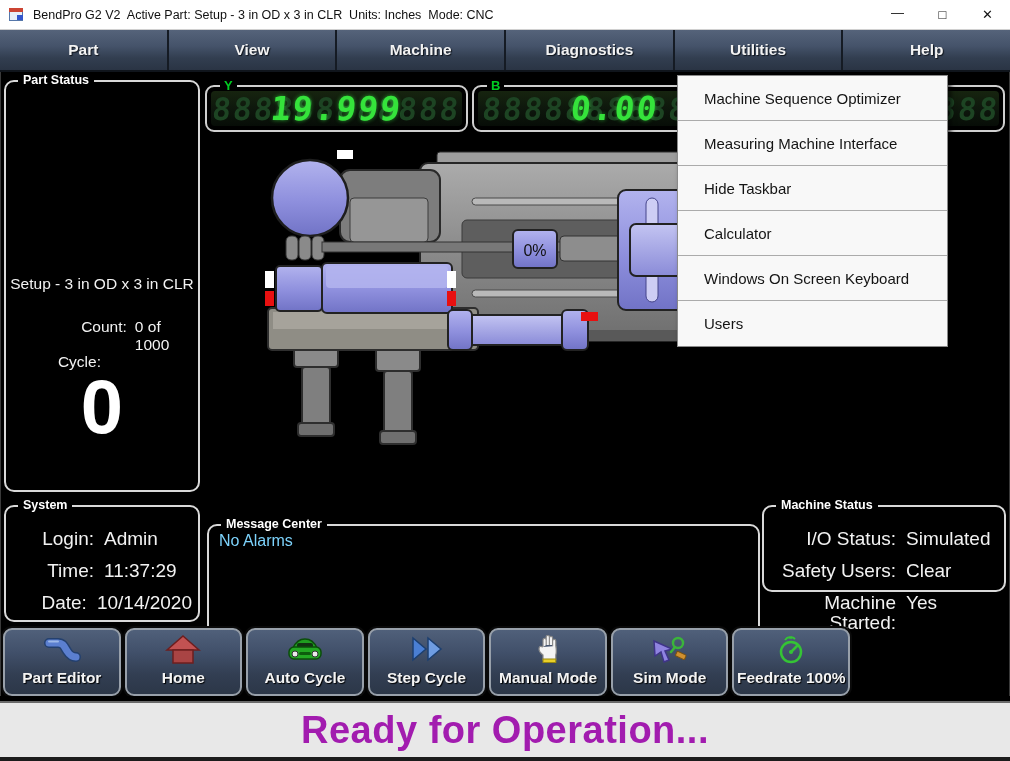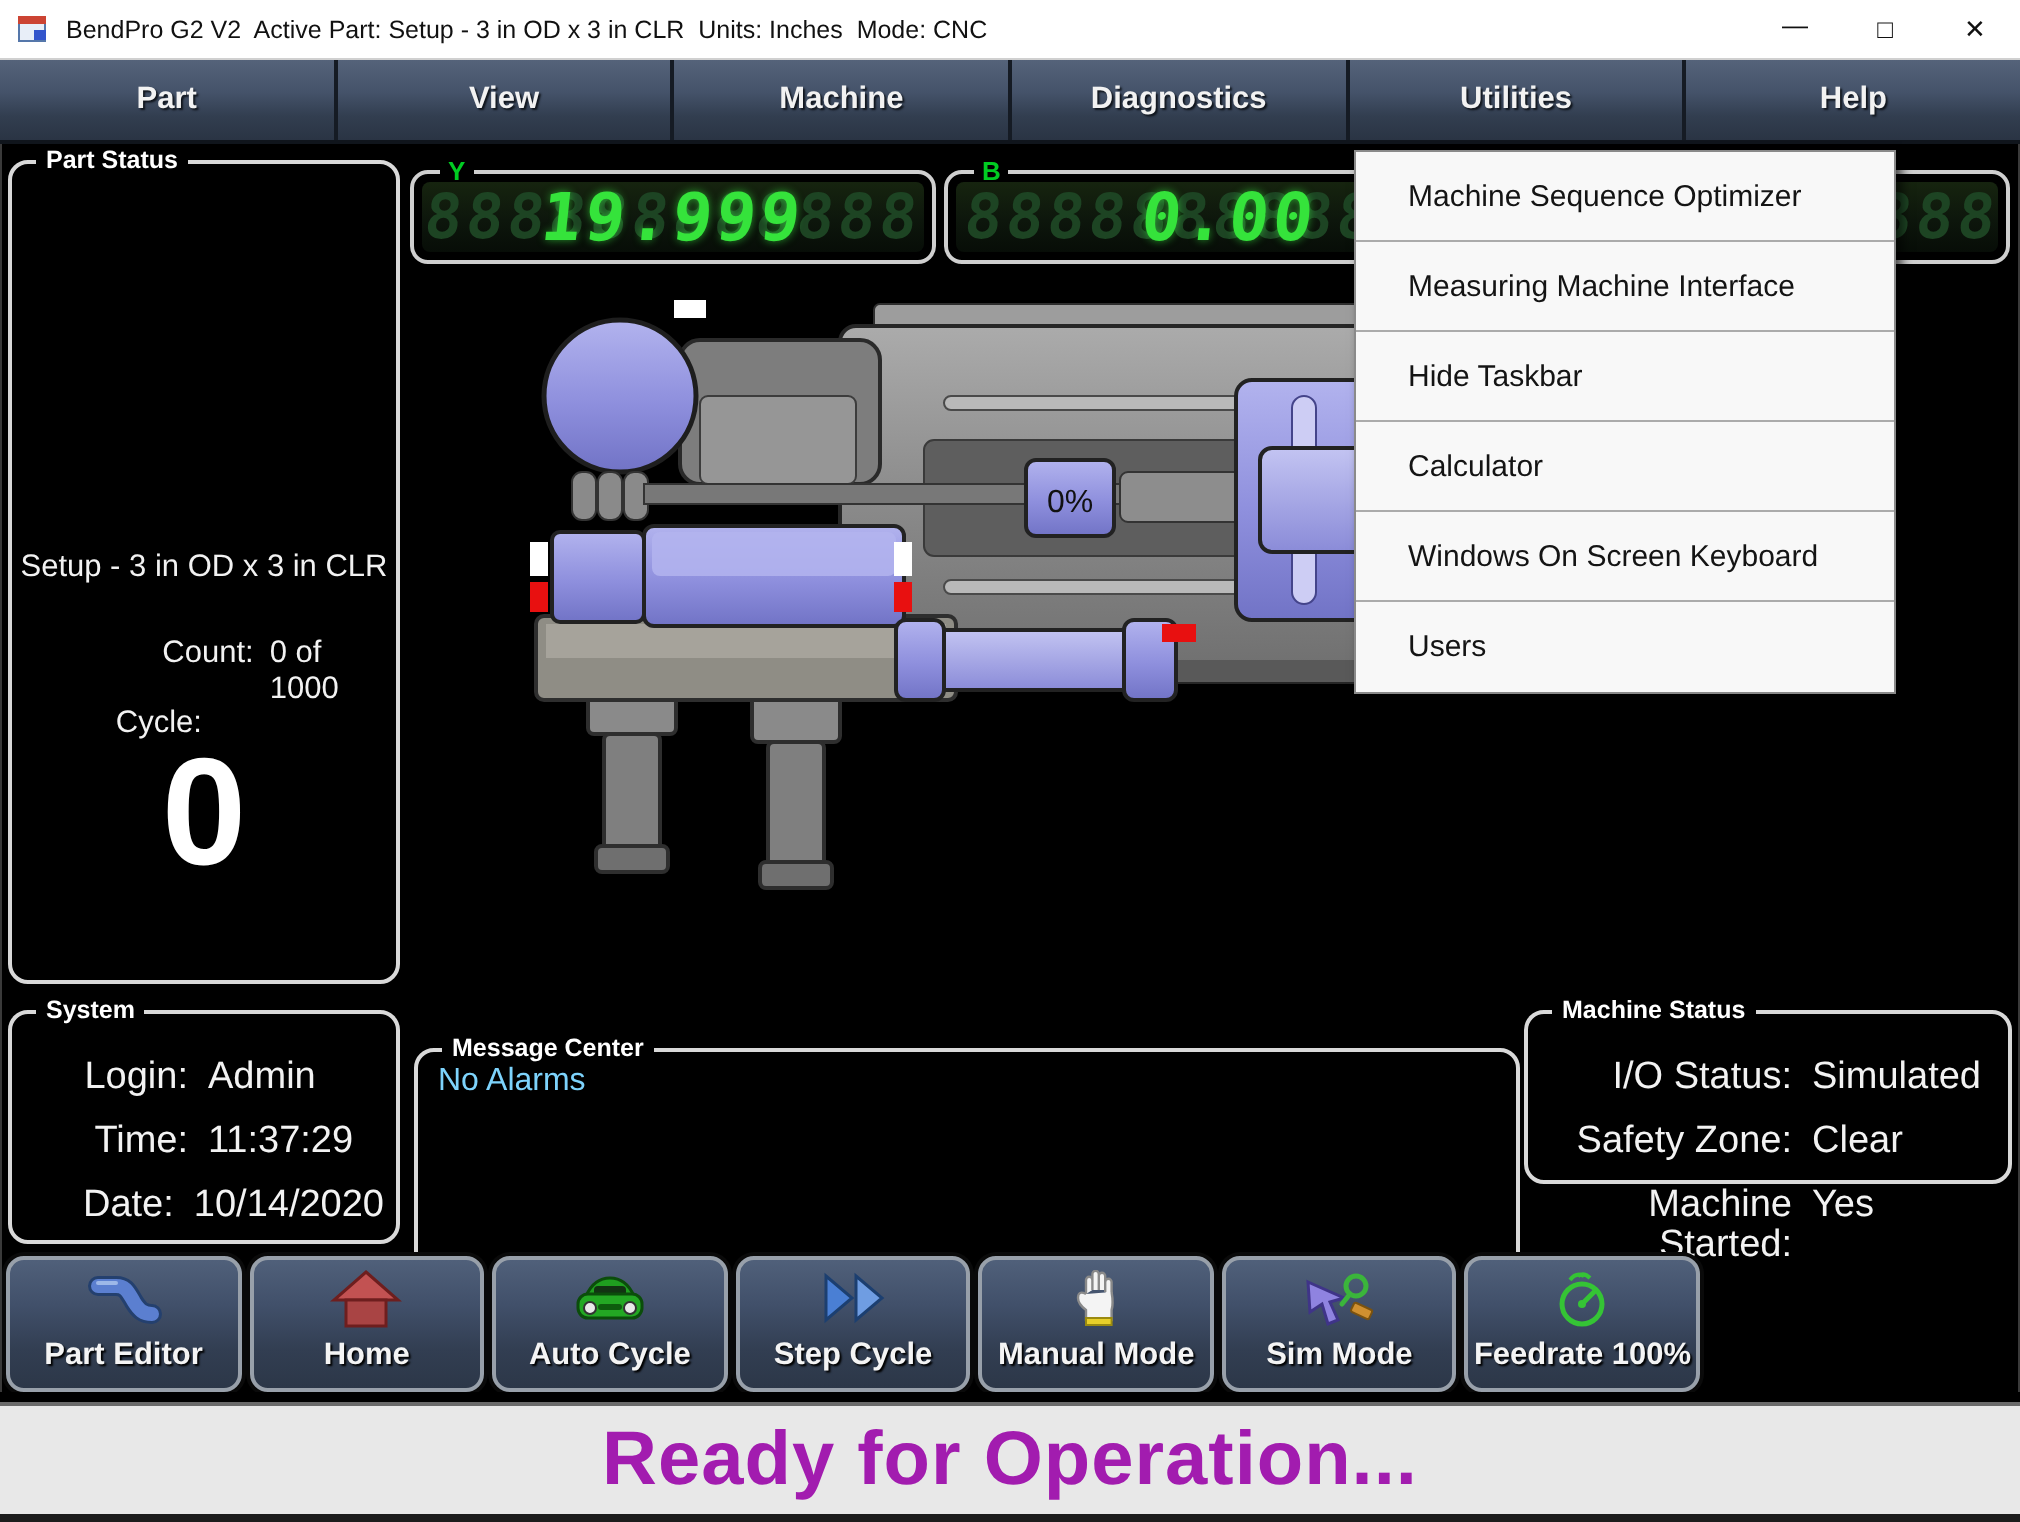--- a/index.html
+++ b/index.html
@@ -242,21 +242,21 @@
     <div class="mc-message">No Alarms</div>
   </div>
 
   <div class="panel" style="left:762px; top:505px; width:244px; height:87px;">
     <span class="legend">Machine Status</span>
     <div class="info-row ms r1">
         <span class="lbl">I/O Status:</span>
         <span class="val">Simulated</span>
       </div>
     <div class="info-row ms r2">
-        <span class="lbl">Safety Zone:</span>
+        <span class="lbl">Safety Users:</span>
         <span class="val">Clear</span>
       </div>
     <div class="info-row ms r3">
         <span class="lbl">Machine Started:</span>
         <span class="val">Yes</span>
       </div>
   </div>
 
   <div class="btn-row">
     <div class="action-btn">

